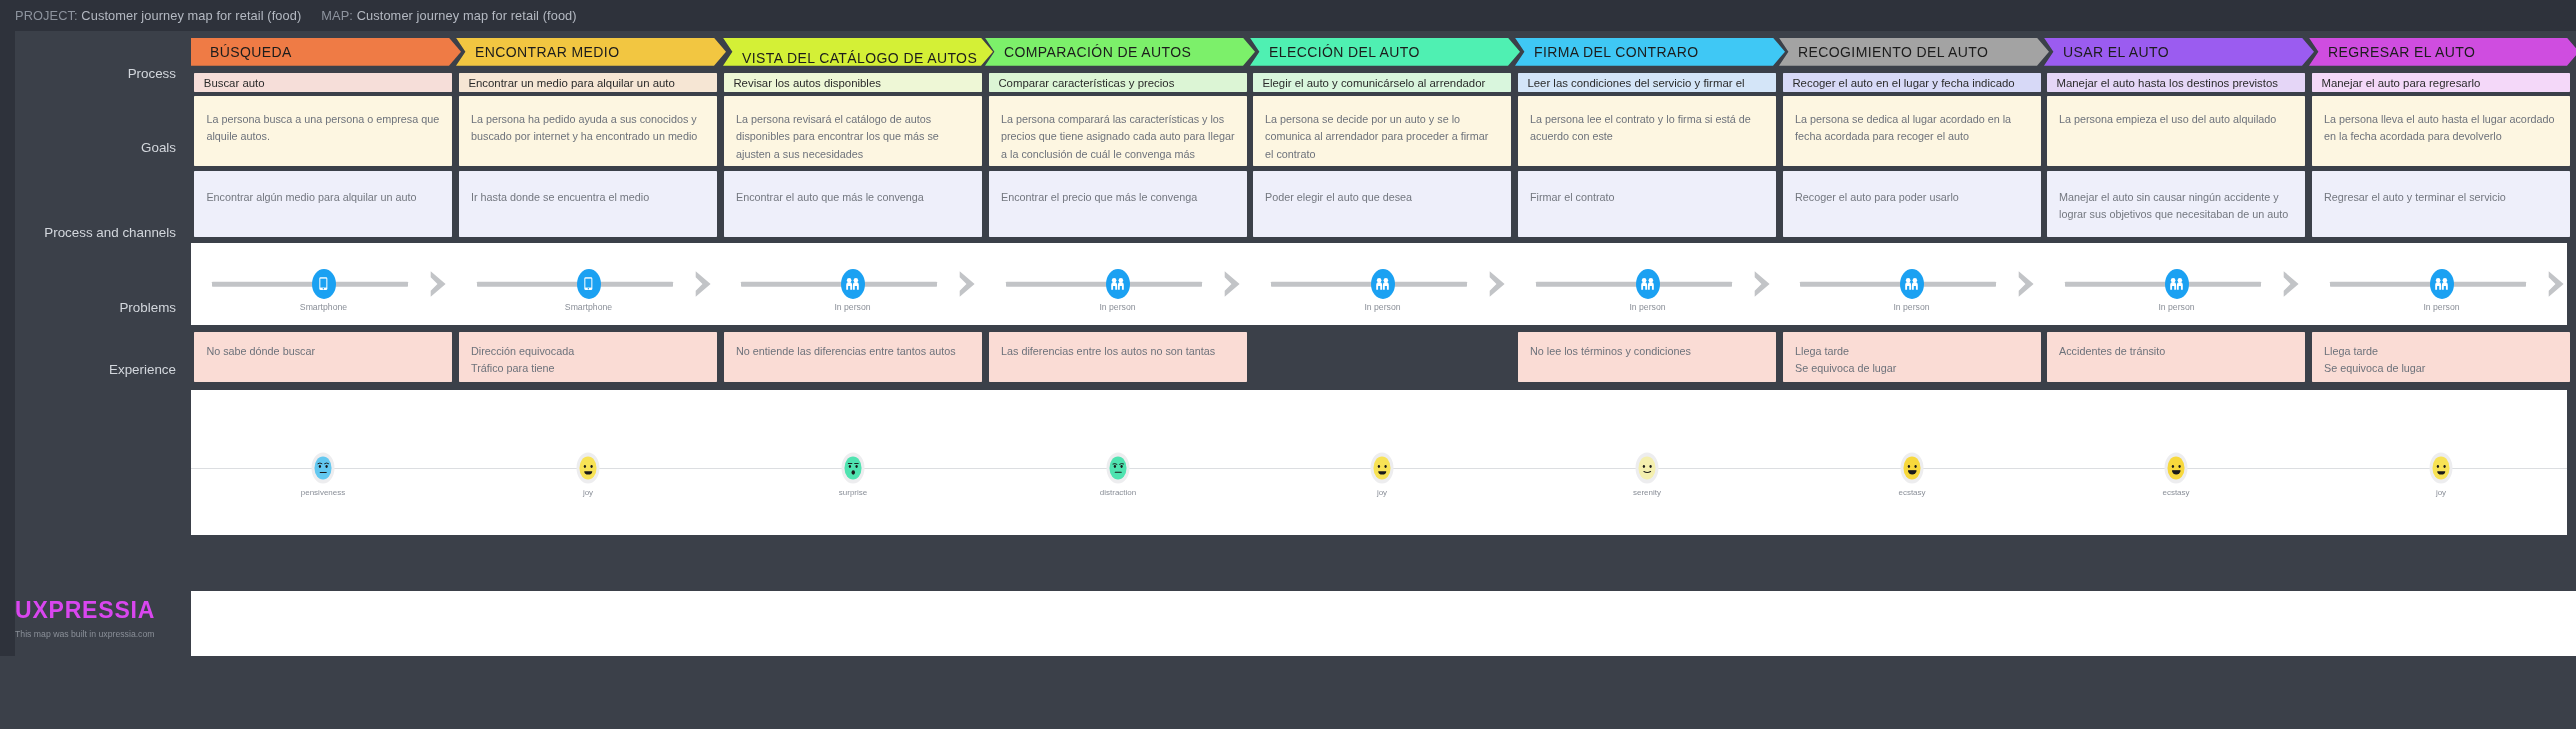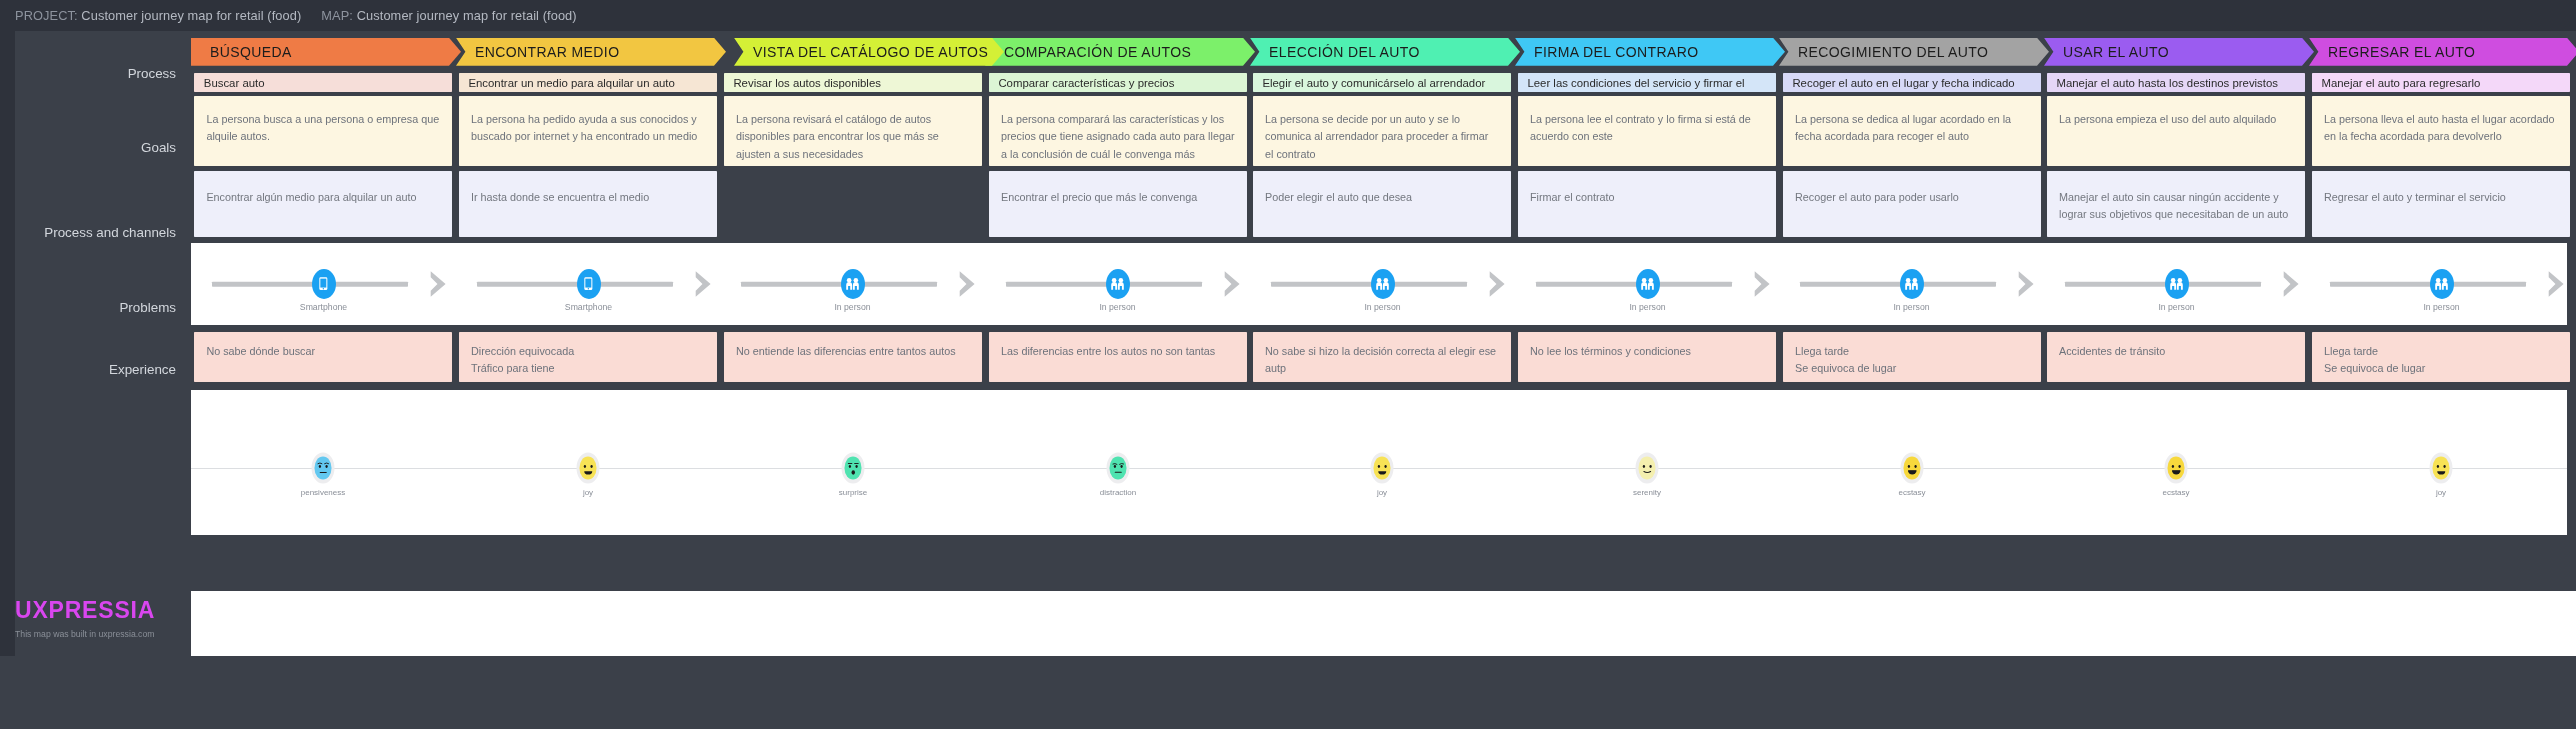--- a/index.html
+++ b/index.html
@@ -150,21 +150,21 @@
     </div>
 
   <div class="canvas" id="canvas">
     <div class="stagehead-row" id="stagehead-row">
         <div class="stagehead first" style="left: 0px; width: 270px; background: rgb(239, 123, 69); z-index: 9;">
           <span>BÚSQUEDA</span>
         </div>
         <div class="stagehead" style="left: 265px; width: 270px; background: rgb(242, 198, 65); z-index: 8;">
           <span>ENCONTRAR MEDIO</span>
         </div>
-        <div class="stagehead" style="left: 543px; width: 270px; background: rgb(212, 240, 54); z-index: 7;">
+        <div class="stagehead" style="left: 532px; width: 270px; background: rgb(212, 240, 54); z-index: 7; align-items: flex-end;">
           <span>VISTA DEL CATÁLOGO DE AUTOS</span>
         </div>
         <div class="stagehead" style="left: 794px; width: 270px; background: rgb(124, 240, 106); z-index: 6;">
           <span>COMPARACIÓN DE AUTOS</span>
         </div>
         <div class="stagehead" style="left: 1059px; width: 270px; background: rgb(79, 240, 178); z-index: 5;">
           <span>ELECCIÓN DEL AUTO</span>
         </div>
         <div class="stagehead" style="left: 1324px; width: 270px; background: rgb(63, 200, 245); z-index: 4;">
           <span>FIRMA DEL CONTRARO</span>
@@ -231,20 +231,23 @@
         <div class="card-body">La persona empieza el uso del auto alquilado</div>
       </div>
       <div class="card" style="left: 2121px; top: 65px; width: 258px; height: 70px; background: rgb(253, 246, 225);">
         <div class="card-body">La persona lleva el auto hasta el lugar acordado en la fecha acordada para devolverlo</div>
       </div>
       <div class="card" style="left: 3.4px; top: 140px; width: 258px; height: 66px; background: rgb(238, 239, 250);">
         <div class="card-body goal">Encontrar algún medio para alquilar un auto</div>
       </div>
       <div class="card" style="left: 268px; top: 140px; width: 258px; height: 66px; background: rgb(238, 239, 250);">
         <div class="card-body goal">Ir hasta donde se encuentra el medio</div>
+      </div>
+      <div class="card" style="left: 533px; top: 140px; width: 258px; height: 66px; background: rgb(238, 239, 250);">
+        <div class="card-body goal">Encontrar el auto que más le convenga</div>
       </div>
       <div class="card" style="left: 798px; top: 140px; width: 258px; height: 66px; background: rgb(238, 239, 250);">
         <div class="card-body goal">Encontrar el precio que más le convenga</div>
       </div>
       <div class="card" style="left: 1062px; top: 140px; width: 258px; height: 66px; background: rgb(238, 239, 250);">
         <div class="card-body goal">Poder elegir el auto que desea</div>
       </div>
       <div class="card" style="left: 1327px; top: 140px; width: 258px; height: 66px; background: rgb(238, 239, 250);">
         <div class="card-body goal">Firmar el contrato</div>
       </div>
@@ -404,25 +407,20 @@
         </div>
       </div>
       <div class="card" style="left: 533px; top: 301px; width: 258px; height: 50px; background: rgb(250, 220, 213);">
         <div class="card-body prob">
           <span class="prob-line">No entiende las diferencias entre tantos autos</span>
         </div>
       </div>
       <div class="card" style="left: 798px; top: 301px; width: 258px; height: 50px; background: rgb(250, 220, 213);">
         <div class="card-body prob">
           <span class="prob-line">Las diferencias entre los autos no son tantas</span>
-        </div>
-      </div>
-      <div class="card" style="left: 1062px; top: 301px; width: 258px; height: 50px; background: rgb(250, 220, 213);">
-        <div class="card-body prob">
-          <span class="prob-line">No sabe si hizo la decisión correcta al elegir ese autp</span>
         </div>
       </div>
       <div class="card" style="left: 1327px; top: 301px; width: 258px; height: 50px; background: rgb(250, 220, 213);">
         <div class="card-body prob">
           <span class="prob-line">No lee los términos y condiciones</span>
         </div>
       </div>
       <div class="card" style="left: 1592px; top: 301px; width: 258px; height: 50px; background: rgb(250, 220, 213);">
         <div class="card-body prob">
           <span class="prob-line">Llega tarde</span>

